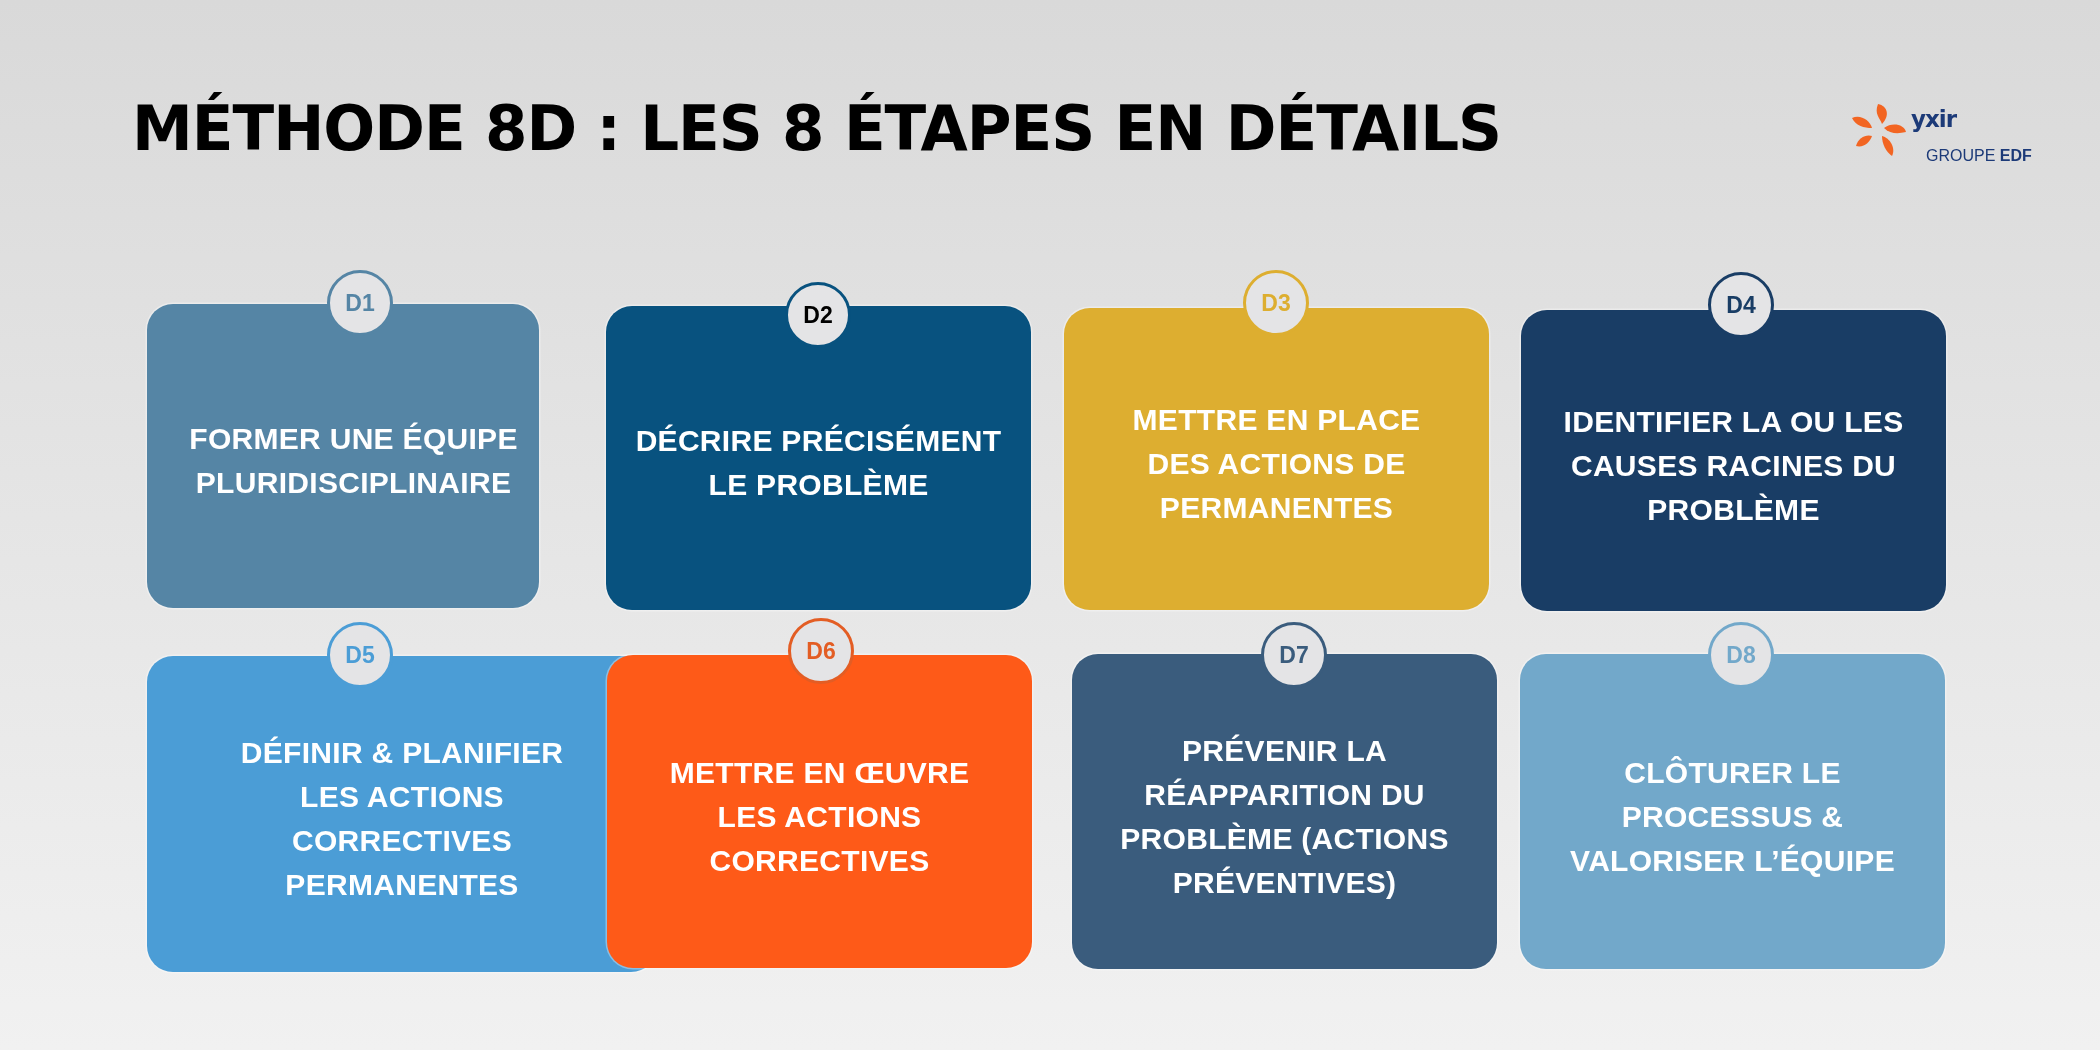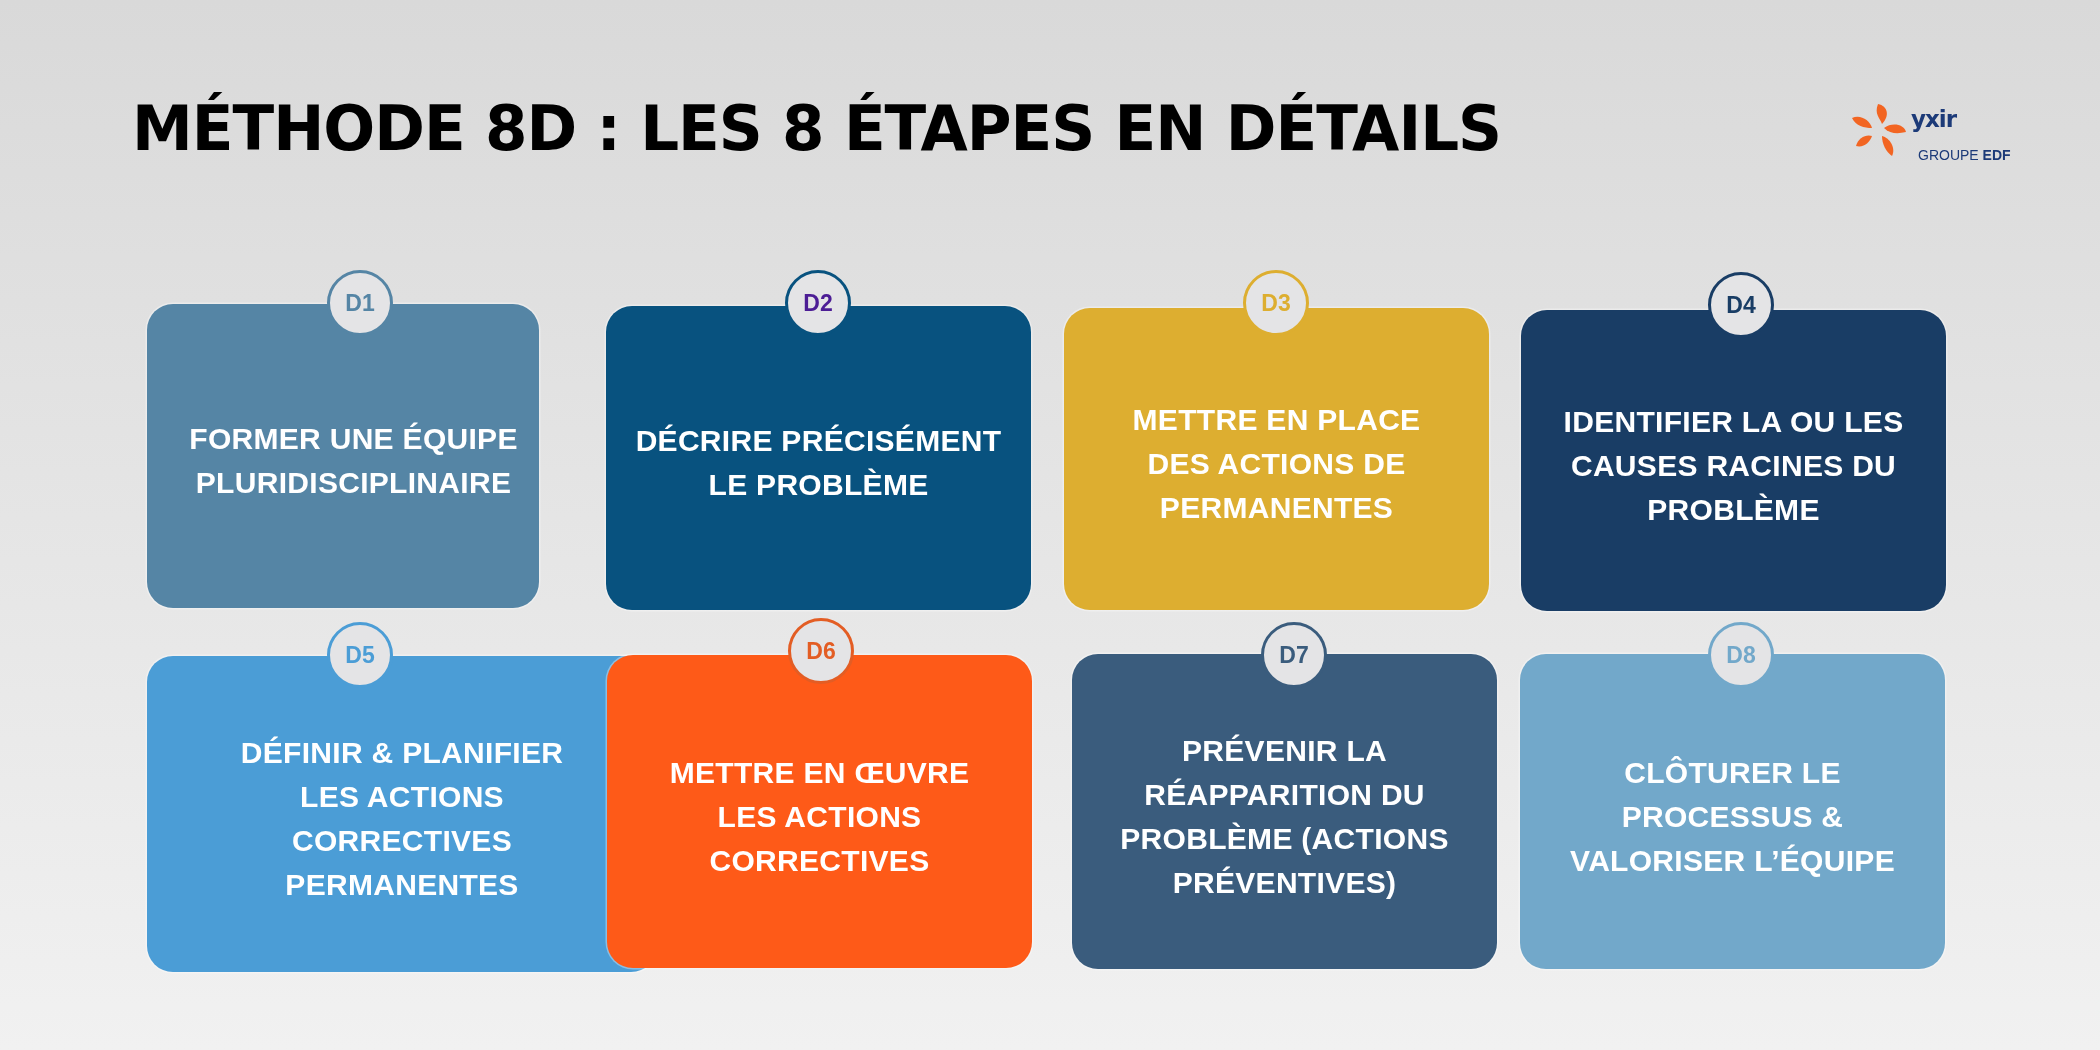--- a/index.html
+++ b/index.html
@@ -15,22 +15,22 @@
     color:#000; white-space:nowrap;
     transform: scaleX(0.985); transform-origin:left top;
   }
   .logo { position:absolute; left:1848px; top:102px; width:130px; height:60px; }
   .logo .word {
     position:absolute; left:63px; top:4px;
     font-family:"DejaVu Sans", sans-serif; font-weight:bold; font-size:23px;
     color:#1c3a78; letter-spacing:-1px;
   }
   .logo .sub {
-    position:absolute; left:70px; top:45px;
-    font-family:"Liberation Sans", sans-serif; font-size:14px; color:#1c3a78; white-space:nowrap;
+    position:absolute; left:78px; top:45px;
+    font-family:"Liberation Sans", sans-serif; font-size:16px; color:#1c3a78; white-space:nowrap;
   }
   .logo .sub b { font-weight:bold; }
   .card {
     position:absolute; border-radius:26px;
     display:flex; align-items:center; justify-content:center;
     box-sizing:border-box; padding:40px 20px 30px 20px;
     box-shadow: 0 0 0 1.5px rgba(255,255,255,0.35);
   }
   .card-text {
     color:#fff; font-family:"Liberation Sans", sans-serif; font-weight:bold;
@@ -66,21 +66,21 @@
 <div class="card" style="left: 147px; top: 304px; width: 392px; height: 304px; background: rgb(85, 133, 165); padding-left: 41px;">
   <div class="card-text">FORMER UNE ÉQUIPE
 PLURIDISCIPLINAIRE</div>
 </div>
 <div class="badge" style="left: 327px; top: 270px; border-color: rgb(85, 133, 165); color: rgb(85, 133, 165);">D1</div>
 
 <div class="card" style="left: 606px; top: 306px; width: 425px; height: 304px; background: rgb(8, 82, 127);">
   <div class="card-text">DÉCRIRE PRÉCISÉMENT
 LE PROBLÈME</div>
 </div>
-<div class="badge" style="left: 785px; top: 270px; border-color: rgb(8, 82, 127); color: #4c1d95;">D2</div>
+<div class="badge" style="left: 785px; top: 282px; border-color: rgb(8, 82, 127); color: #000000;">D2</div>
 
 <div class="card" style="left: 1064px; top: 308px; width: 425px; height: 302px; background: rgb(221, 174, 48);">
   <div class="card-text">METTRE EN PLACE
 DES ACTIONS DE
 PERMANENTES</div>
 </div>
 <div class="badge" style="left: 1243px; top: 270px; border-color: rgb(221, 174, 48); color: rgb(221, 174, 48);">D3</div>
 
 <div class="card" style="left: 1521px; top: 310px; width: 425px; height: 301px; background: rgb(25, 61, 101); justify-content: center;">
   <div class="card-text">IDENTIFIER LA OU LES

